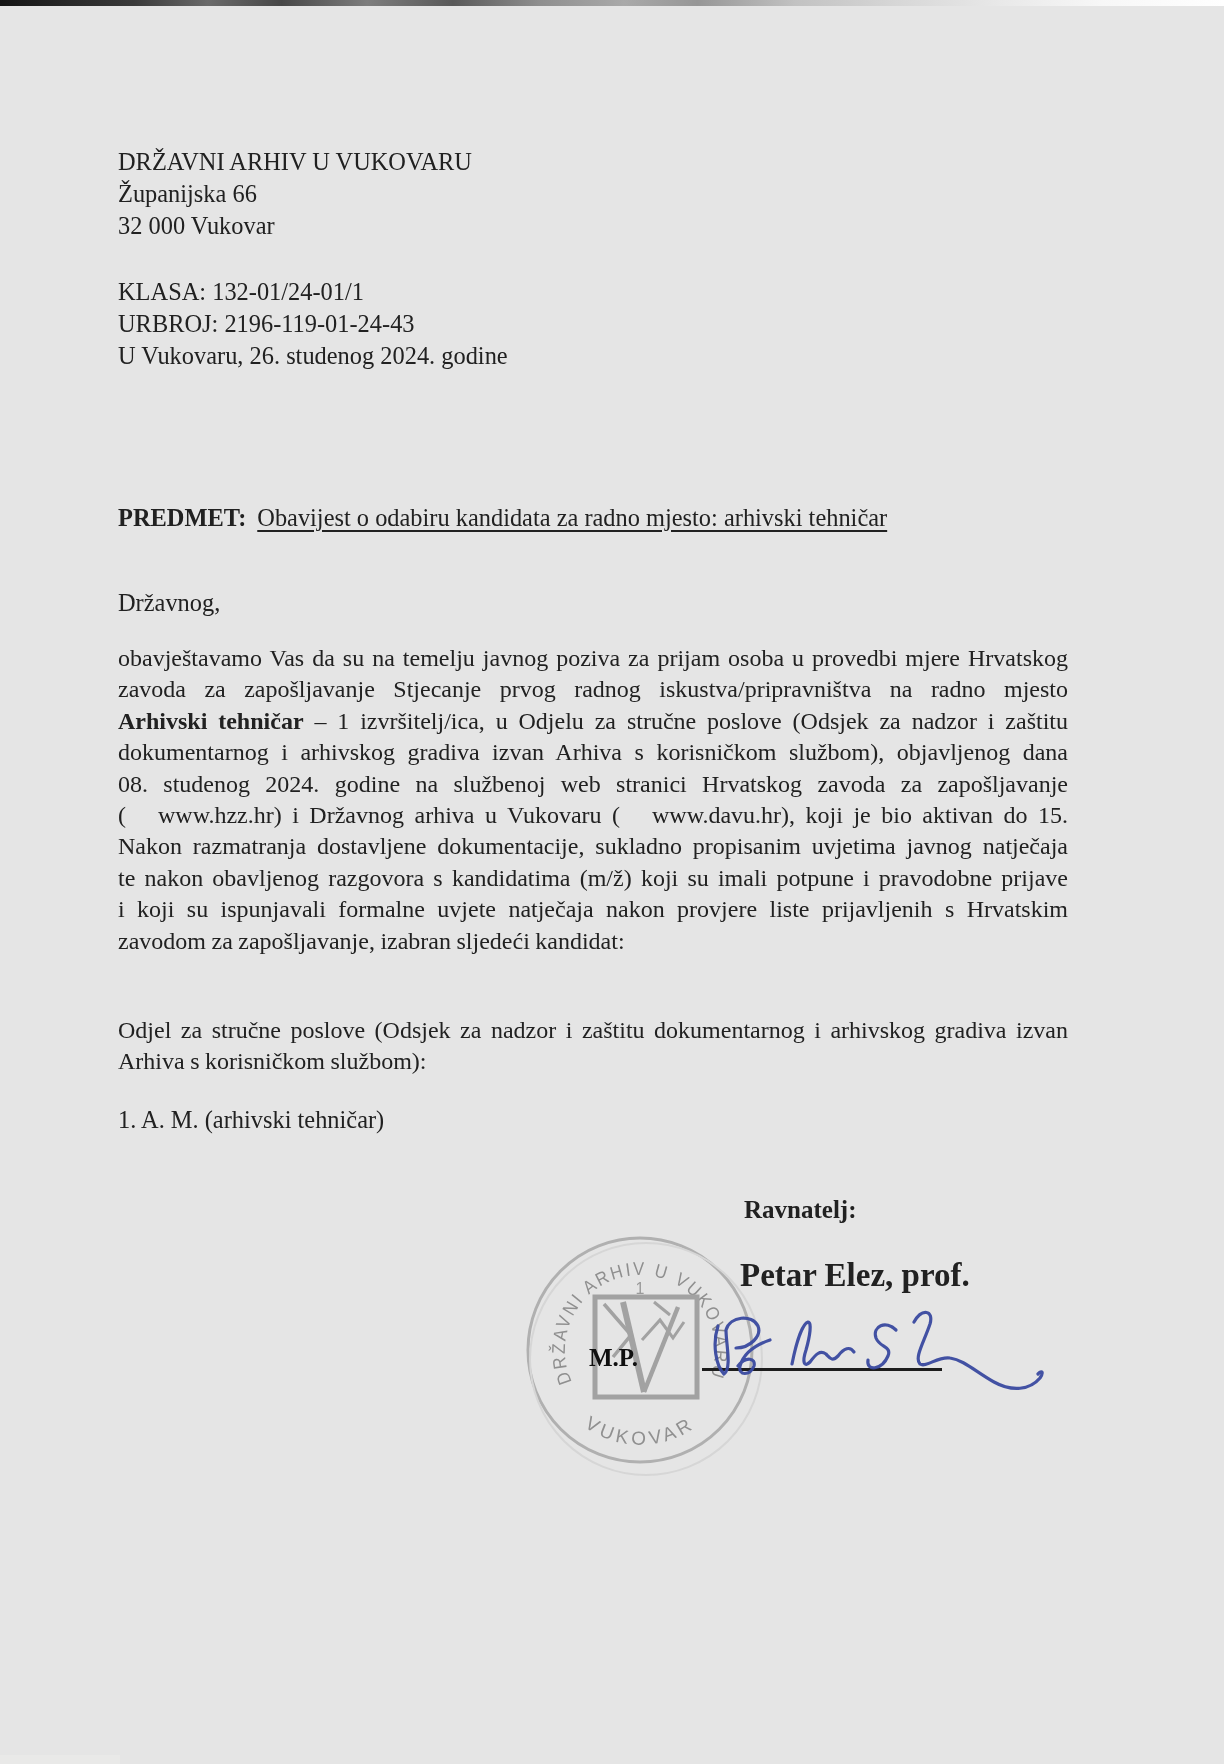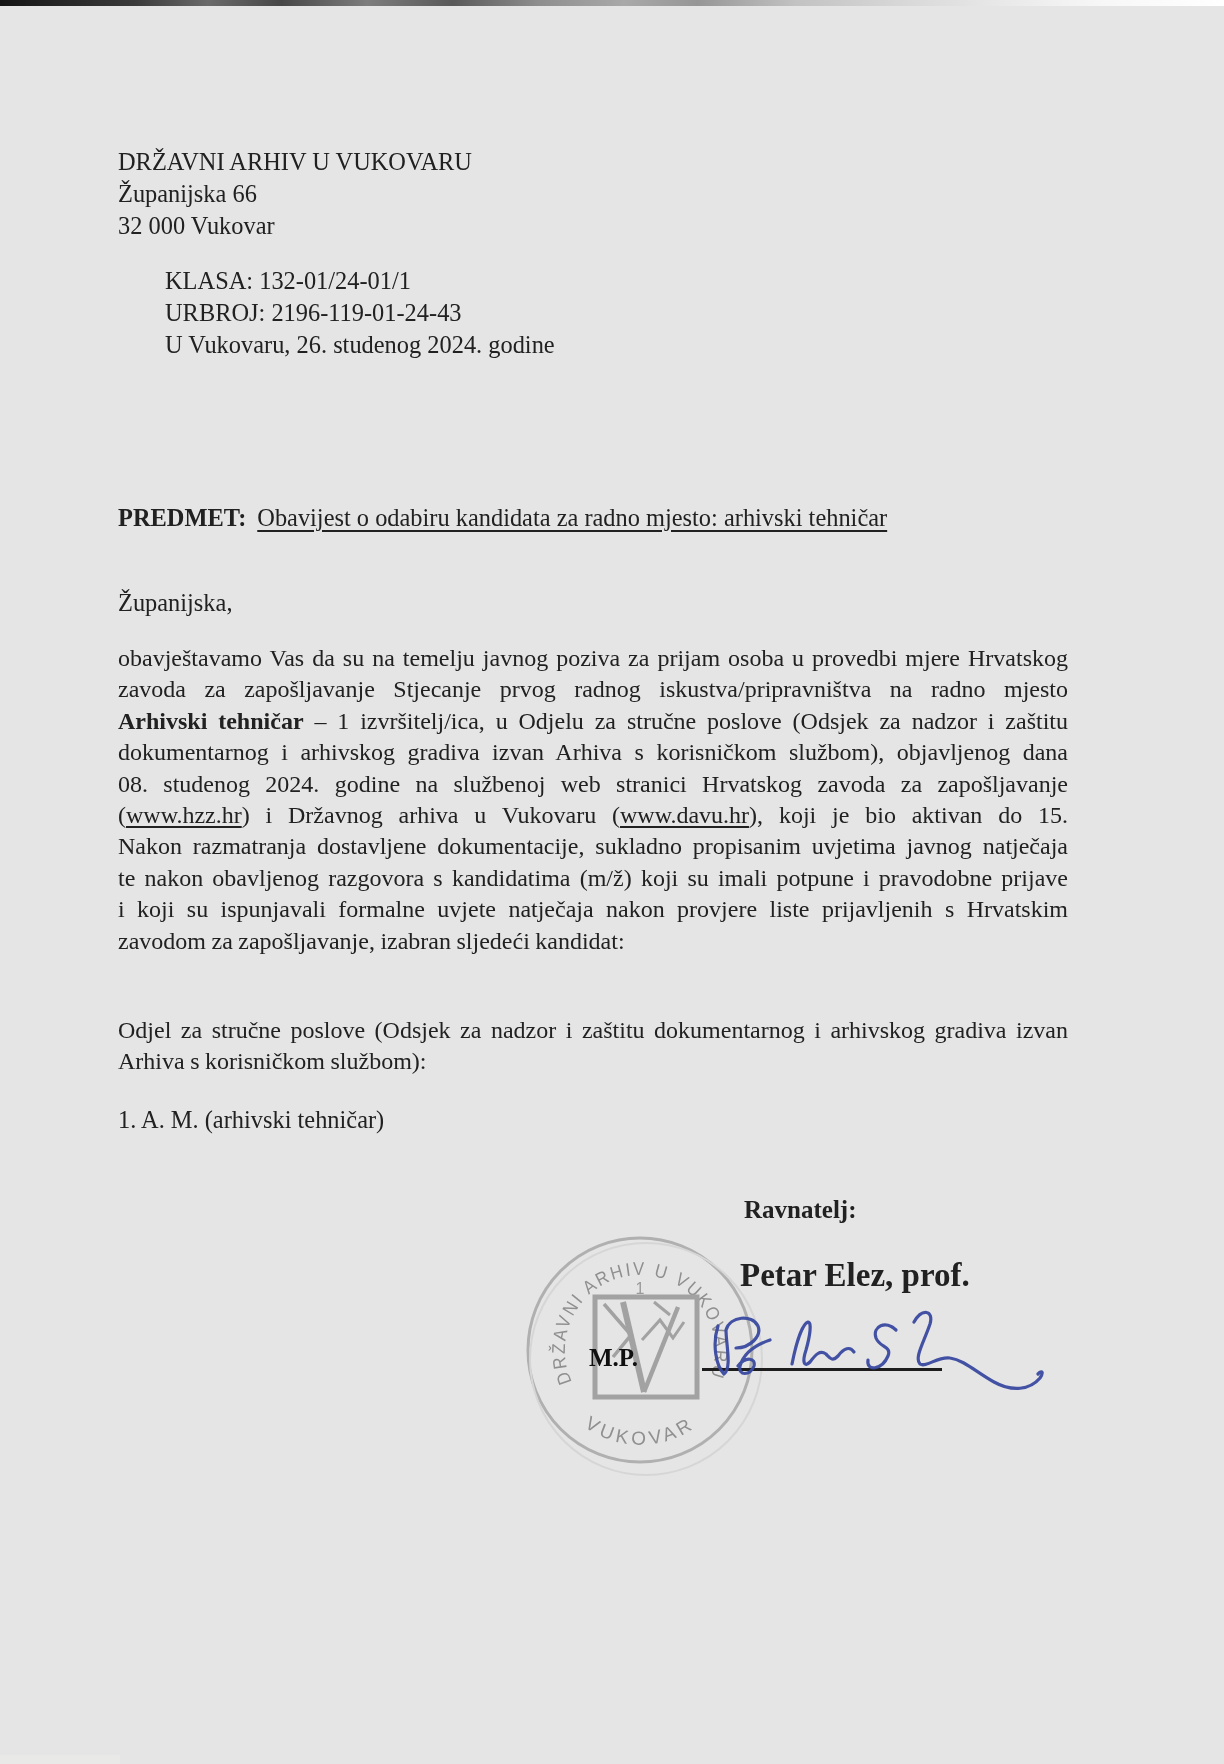--- a/index.html
+++ b/index.html
@@ -10,21 +10,21 @@
     overflow:hidden;
     font-family:"Liberation Serif","DejaVu Serif",serif;
     color:#212121;
   }
   .abs{position:absolute;}
   .tblock{font-size:24.4px;line-height:32px;}
   .bodyblock{font-size:24px;line-height:31.4px;width:950px;word-spacing:-0.5px;}
   .tline{white-space:normal;}
   .just{text-align:justify;text-align-last:justify;}
   .b{font-weight:bold;}
-  .u{text-decoration:underline;text-underline-offset:3px;}
+  .u{text-underline-offset:3px;margin-left:32px;}
   .scan-top{
     position:absolute;top:0;left:0;width:100%;height:6px;
     background:linear-gradient(90deg,#141414 0%,#262626 5%,#3a3a3a 11%,#6a6a6a 17%,#474747 23%,#7d7d7d 30%,#595959 37%,#8e8e8e 44%,#a9a9a9 51%,#969696 57%,#c2c2c2 65%,#d6d6d6 73%,#e9e9e9 82%,#f7f7f7 90%,#ffffff 100%);
   }
   .scan-bottom{
     position:absolute;left:0;bottom:0;width:120px;height:9px;background:#e9e9e8;
   }
   .subject-label{font-weight:bold;}
   .subject-text{text-decoration:underline;text-underline-offset:4px;margin-left:11px;}
   .sig-title{font-size:25px;font-weight:bold;}
@@ -44,31 +44,31 @@
 
   <div class="scan-top"></div>
   <div class="scan-bottom"></div>
 
   <div class="abs tblock" style="left:118px;top:146px;">
     <div>DRŽAVNI ARHIV U VUKOVARU</div>
     <div>Županijska 66</div>
     <div>32 000 Vukovar</div>
   </div>
 
-  <div class="abs tblock" style="left:118px;top:265px;margin-left:47px;">
+  <div class="abs tblock" style="left:118px;top:276px;">
     <div>KLASA: 132-01/24-01/1</div>
     <div>URBROJ: 2196-119-01-24-43</div>
     <div>U Vukovaru, 26. studenog 2024. godine</div>
   </div>
 
   <div class="abs tblock" style="left:118px;top:502px;">
     <span class="subject-label">PREDMET:</span><span class="subject-text">Obavijest o odabiru kandidata za radno mjesto: arhivski tehničar</span>
   </div>
 
-  <div class="abs tblock" style="left:118px;top:587px;">Županijska,</div>
+  <div class="abs tblock" style="left:118px;top:587px;">Državnog,</div>
 
   <div class="abs bodyblock" style="left:118px;top:643px;">
       <div class="tline just"><span>obavještavamo Vas da su na temelju javnog poziva za prijam osoba u provedbi mjere Hrvatskog</span></div>
       <div class="tline just"><span>zavoda za zapošljavanje Stjecanje prvog radnog iskustva/pripravništva na radno mjesto</span></div>
       <div class="tline just"><span class="b">Arhivski tehničar</span><span> – 1 izvršitelj/ica, u Odjelu za stručne poslove (Odsjek za nadzor i zaštitu</span></div>
       <div class="tline just"><span>dokumentarnog i arhivskog gradiva izvan Arhiva s korisničkom službom), objavljenog dana</span></div>
       <div class="tline just"><span>08. studenog 2024. godine na službenoj web stranici Hrvatskog zavoda za zapošljavanje</span></div>
       <div class="tline just"><span>(</span><span class="u">www.hzz.hr</span><span>) i Državnog arhiva u Vukovaru (</span><span class="u">www.davu.hr</span><span>), koji je bio aktivan do 15.</span></div>
       <div class="tline just"><span>Nakon razmatranja dostavljene dokumentacije, sukladno propisanim uvjetima javnog natječaja</span></div>
       <div class="tline just"><span>te nakon obavljenog razgovora s kandidatima (m/ž) koji su imali potpune i pravodobne prijave</span></div>

